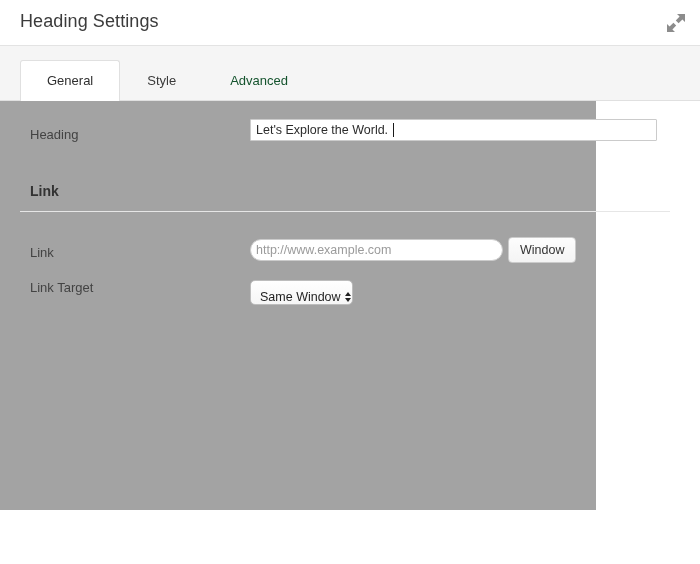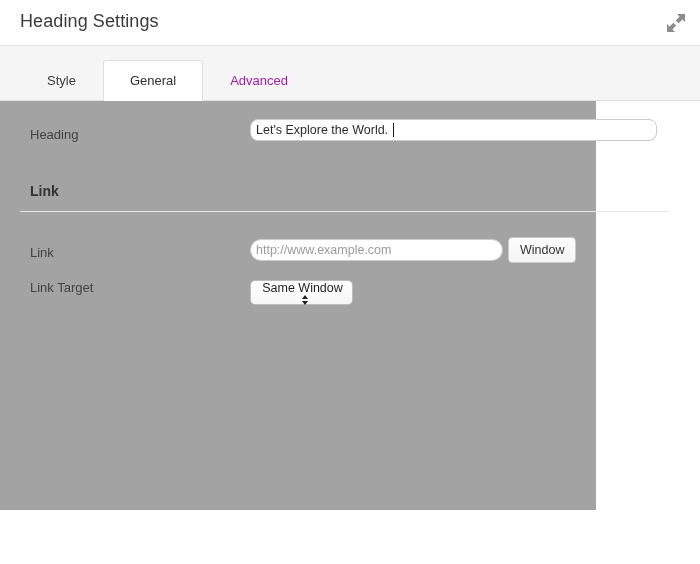--- a/index.html
+++ b/index.html
@@ -93,21 +93,21 @@
   }
   .tab.active:after {
     content: "";
     position: absolute;
     left: 0; right: 0;
     bottom: -1px;
     height: 2px;
     background: #ffffff;
   }
   .tab.disabled {
-    color: #a21caf;
+    color: #14532d;
   }
 
   
   .body {
     position: absolute;
     left: 0; top: 101px;
     width: 596px;
     height: 409px;
     background: #a3a3a3;
   }
@@ -128,21 +128,21 @@
   
   .row-heading { top: 18px; height: 32px; }
   .row-heading .row-label { top: 8px; }
   .heading-value-wrap {
     position: absolute;
     left: 250px;
     top: 0;
     width: 407px;
     height: 22px;
     border: 1px solid #cbcbcb;
-    border-radius: 8px;
+    border-radius: 1px;
     background: #fff;
     box-sizing: border-box;
     display: flex;
     align-items: center;
     padding-left: 5px;
     cursor: text;
   }
   .heading-value {
     font-size: 12.5px;
     color: #2b2b2b;
@@ -231,23 +231,22 @@
     top: 0;
     width: 103px;
     height: 25px;
     box-sizing: border-box;
     border: 1px solid #bdbdbd;
     border-radius: 5px;
     background: linear-gradient(#ffffff, #f6f6f6);
     display: flex;
     align-items: center;
     justify-content: space-between;
-    padding: 0 7px 0 9px;
-    cursor: pointer;
-    flex-direction: column;
+    padding: 8px 7px 0 9px;
+    cursor: pointer;
   }
   .dropdown-label {
     font-size: 12.5px;
     color: #1f1f1f;
     white-space: nowrap;
     line-height: 14px;
   }
   .dropdown-arrows {
     display: flex;
     flex-direction: column;
@@ -319,22 +318,22 @@
         <g fill="#8c8c8c">
           <polygon points="21,3 21,11 18.4,8.4 14.6,12.2 11.8,9.4 15.6,5.6 13,3"></polygon>
           <polygon points="3,21 11,21 8.4,18.4 12.2,14.6 9.4,11.8 5.6,15.6 3,13"></polygon>
         </g>
       </svg>
     </div>
   </div>
 
   <div class="tabstrip">
     <div class="tabs">
+      <div class="tab active">General</div>
       <div class="tab">Style</div>
-      <div class="tab active">General</div>
       <div class="tab disabled">Advanced</div>
     </div>
   </div>
 
   <div class="body">
 
     <div class="row row-heading">
       <div class="row-label">Heading</div>
       <div class="heading-value-wrap">
         <span class="heading-value">Let's Explore the World.</span>

